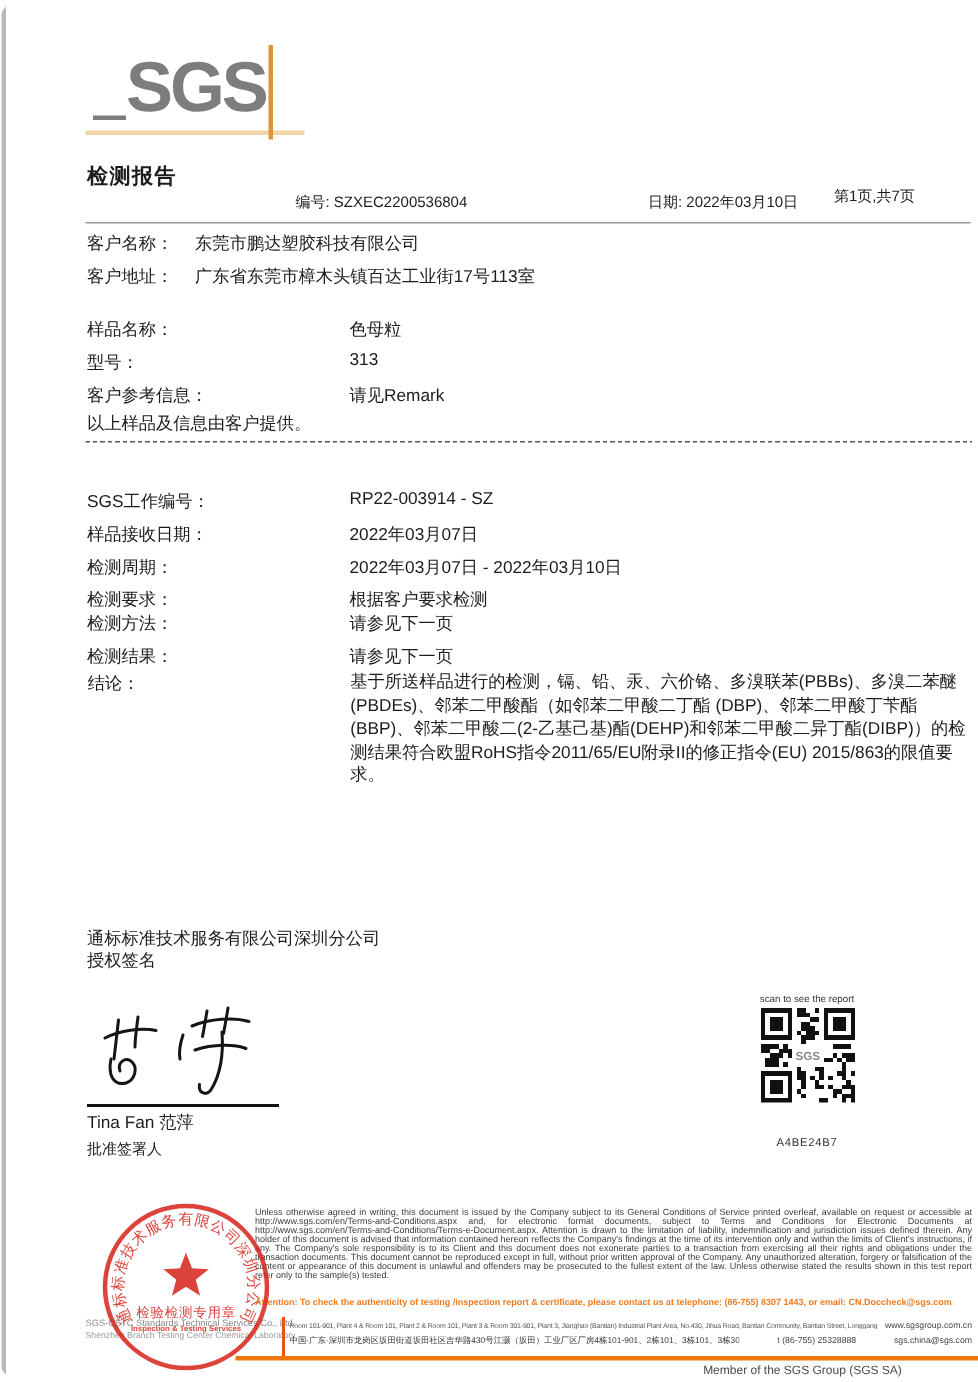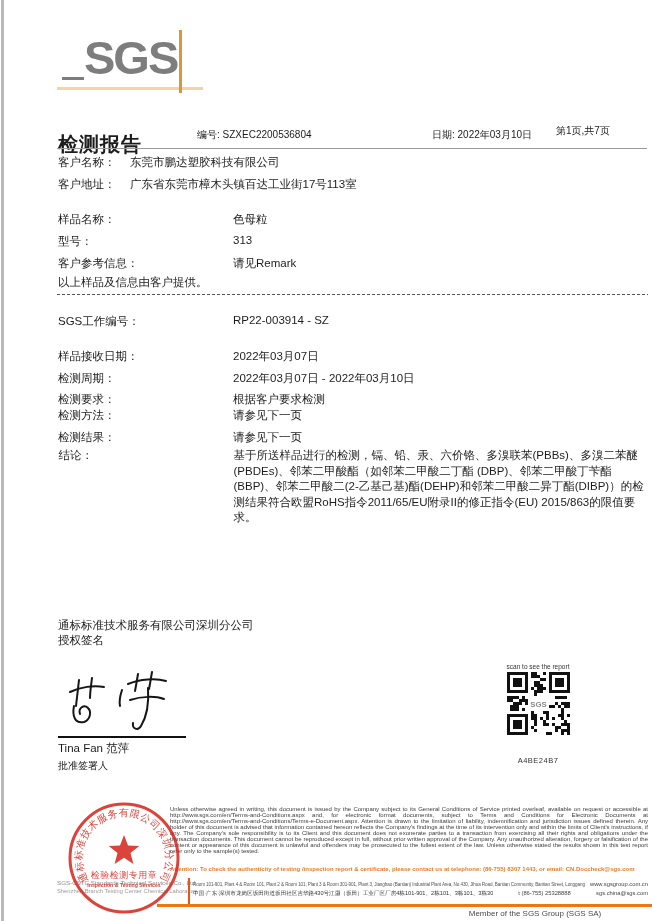--- a/index.html
+++ b/index.html
@@ -1,31 +1,32 @@
 <!DOCTYPE html>
 <html><head>
 <meta charset="utf-8">
 <style>
   html,body { margin:0; padding:0; background:#ffffff; }
   .page {
     position:relative; width:652px; height:921px; background:#ffffff;
     font-family:"Liberation Sans","DejaVu Sans",sans-serif; color:#1c1c1c;
     overflow:hidden;
+    border-radius:14px;
   }
   .abs { position:absolute; }
   .edge { left:1px; top:0; width:3px; height:921px; background:#b9b9b9; }
 
   
   .logo-text { left:84px; top:34px; font-size:47px; font-weight:bold; color:#7d7d7d; letter-spacing:-2px; line-height:1; }
   .logo-underscore { left:62px; top:77px; width:22px; height:3px; background:#7d7d7d; }
   .logo-hline { left:57px; top:87px; width:146px; height:3px; background:#f3d3a8; }
   .logo-vline { left:179px; top:30px; width:3px; height:63px; background:#d9963c; }
 
   
-  .report-title { left:58px; top:131px; font-size:20px; font-weight:bold; letter-spacing:1px; }
+  .report-title { left:58px; top:109px; font-size:14px; font-weight:bold; letter-spacing:1px; }
   .hdr { font-size:10px; white-space:nowrap; }
   .hdr-no { left:197px; top:128px; }
   .hdr-date { left:432px; top:128px; }
   .hdr-page { left:556px; top:124px; }
   .hdr-rule { left:57px; top:148px; width:590px; height:1px; background:#9a9a9a; }
 
   
   .row { position:absolute; left:58px; font-size:11.5px; white-space:nowrap; }
   .lbl { display:inline-block; vertical-align:top; }
   .w72 { width:72px; }
@@ -97,21 +98,21 @@
   </div>
   <div class="row" style="top:234px">
     <span class="lbl w175">型号：</span><span>313</span>
   </div>
   <div class="row" style="top:256px">
     <span class="lbl w175">客户参考信息：</span><span>请见Remark</span>
   </div>
   <div class="row" style="top:275px">以上样品及信息由客户提供。</div>
   <div class="abs dashed"></div>
 
-  <div class="row" style="top:314px">
+  <div class="row" style="top:327px">
     <span class="lbl w175">SGS工作编号：</span><span>RP22-003914 - SZ</span>
   </div>
   <div class="row" style="top:349px">
     <span class="lbl w175">样品接收日期：</span><span>2022年03月07日</span>
   </div>
   <div class="row" style="top:371px">
     <span class="lbl w175">检测周期：</span><span>2022年03月07日 - 2022年03月10日</span>
   </div>
   <div class="row" style="top:392px">
     <span class="lbl w175">检测要求：</span><span>根据客户要求检测</span>

